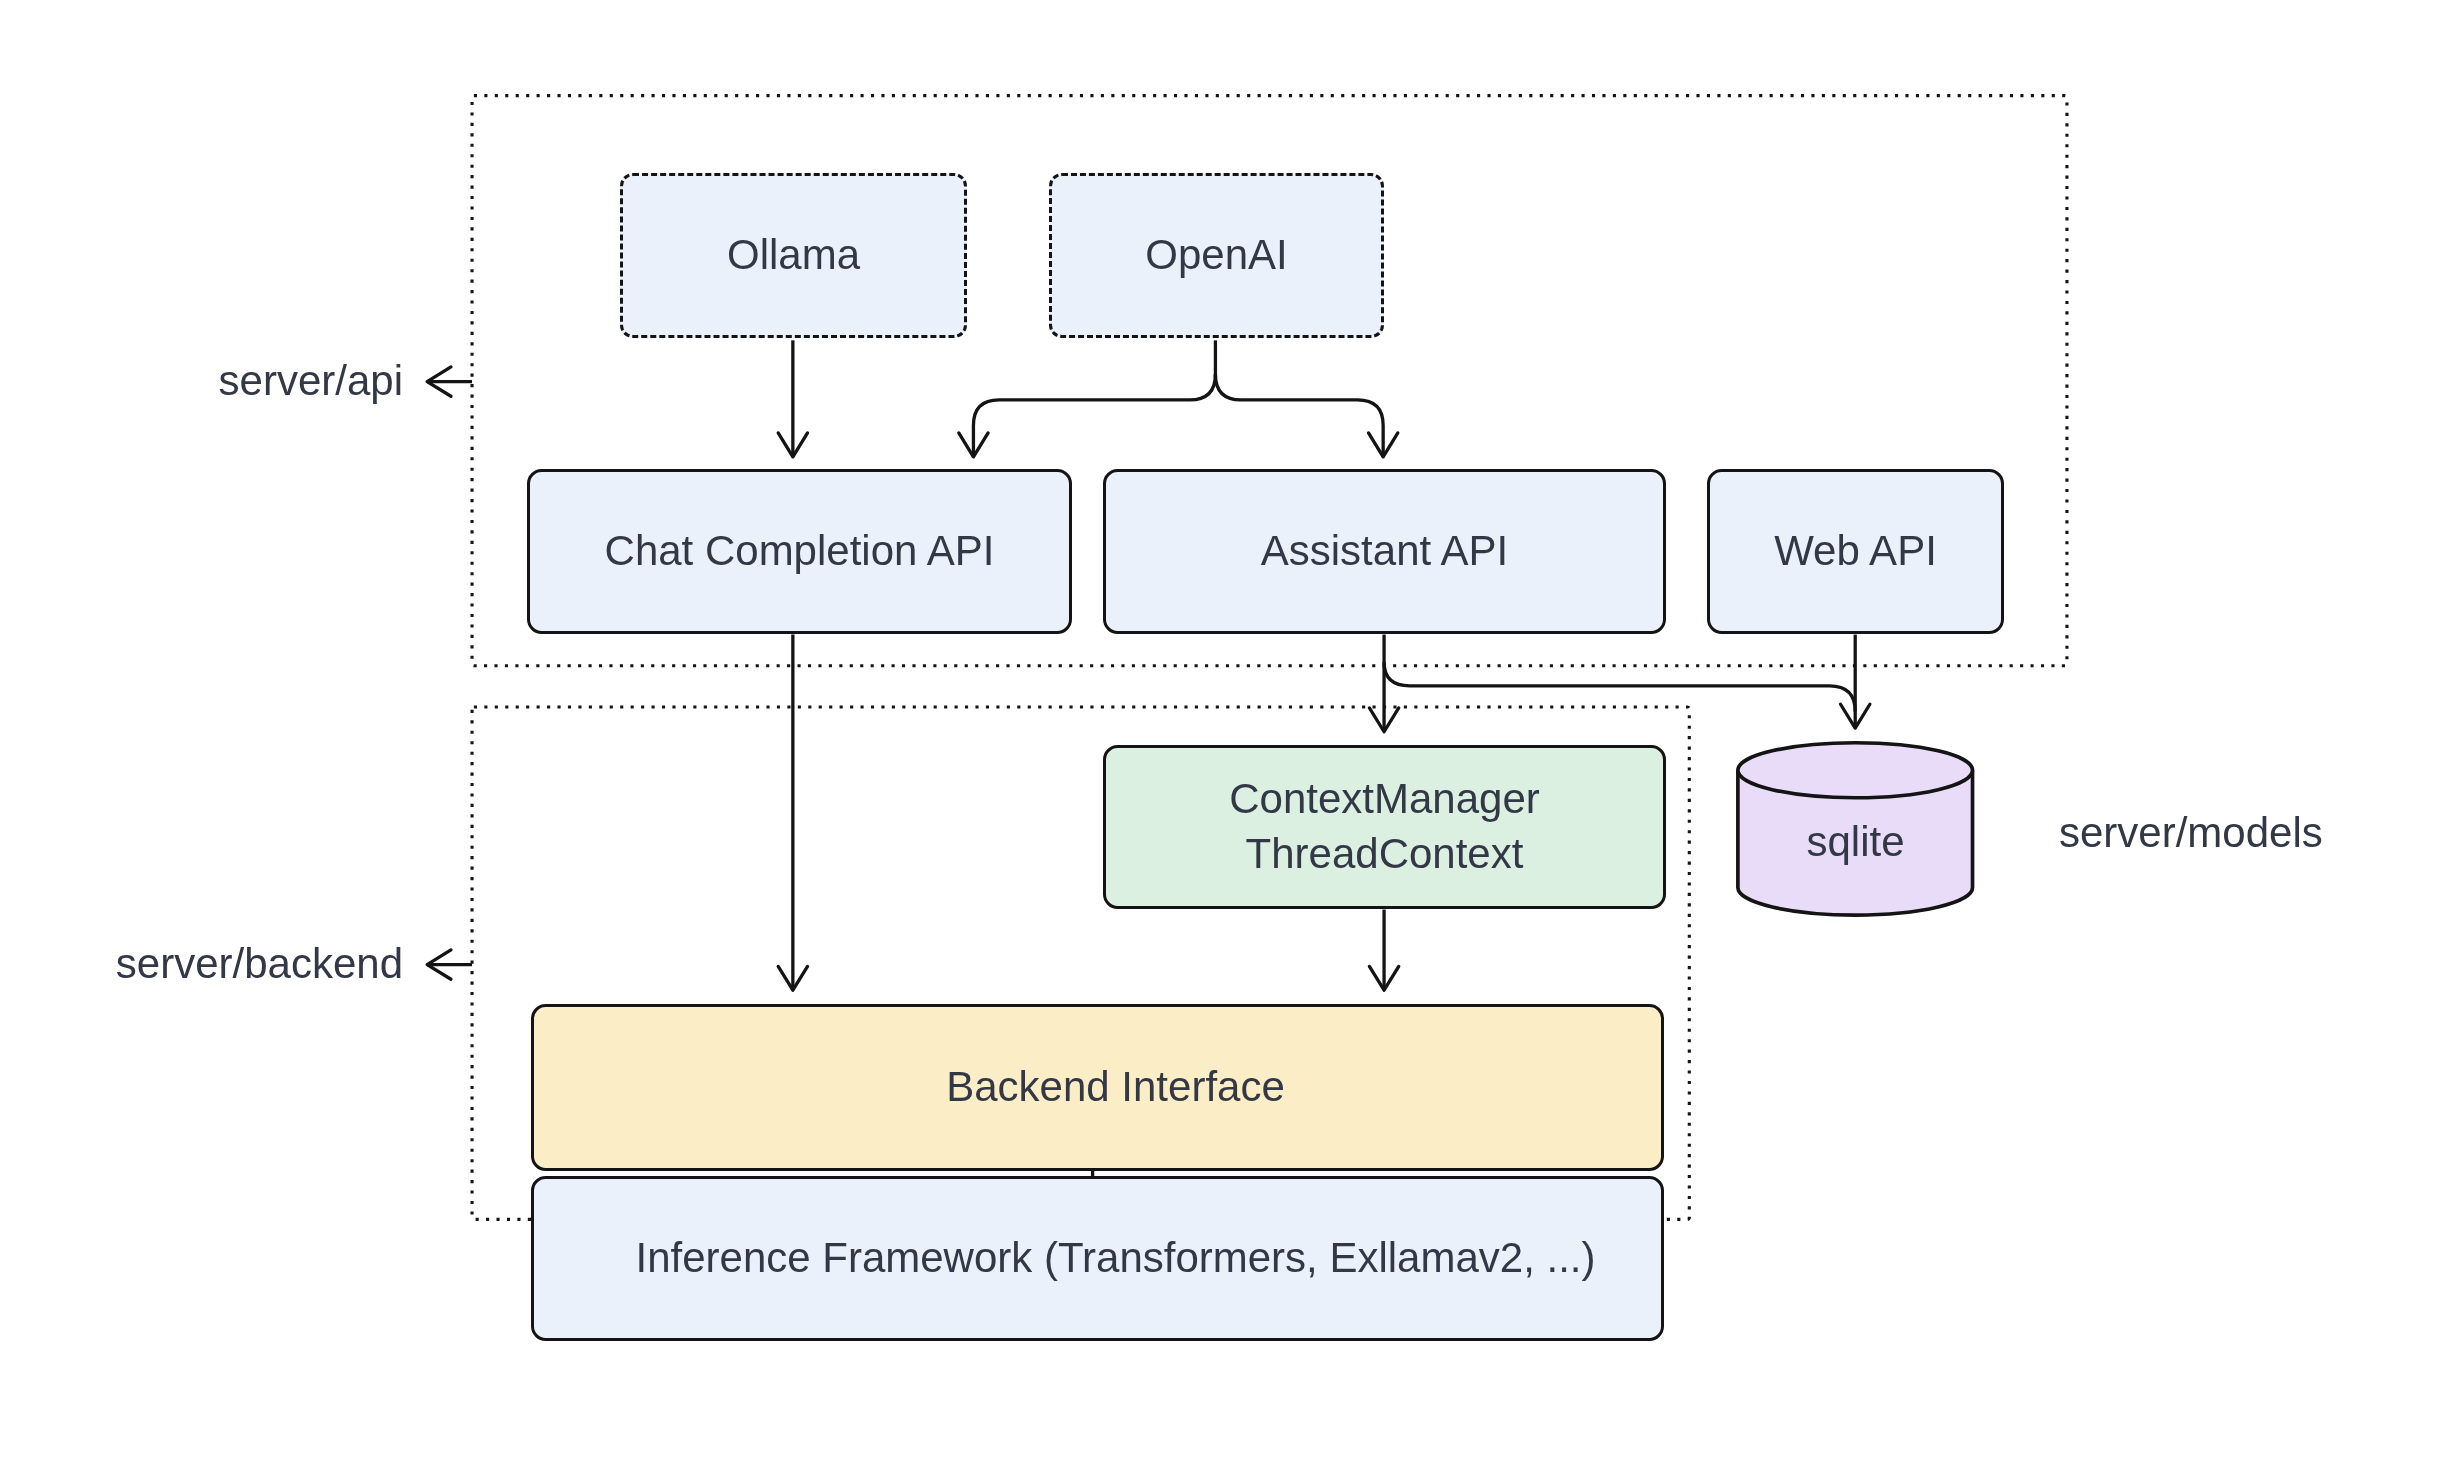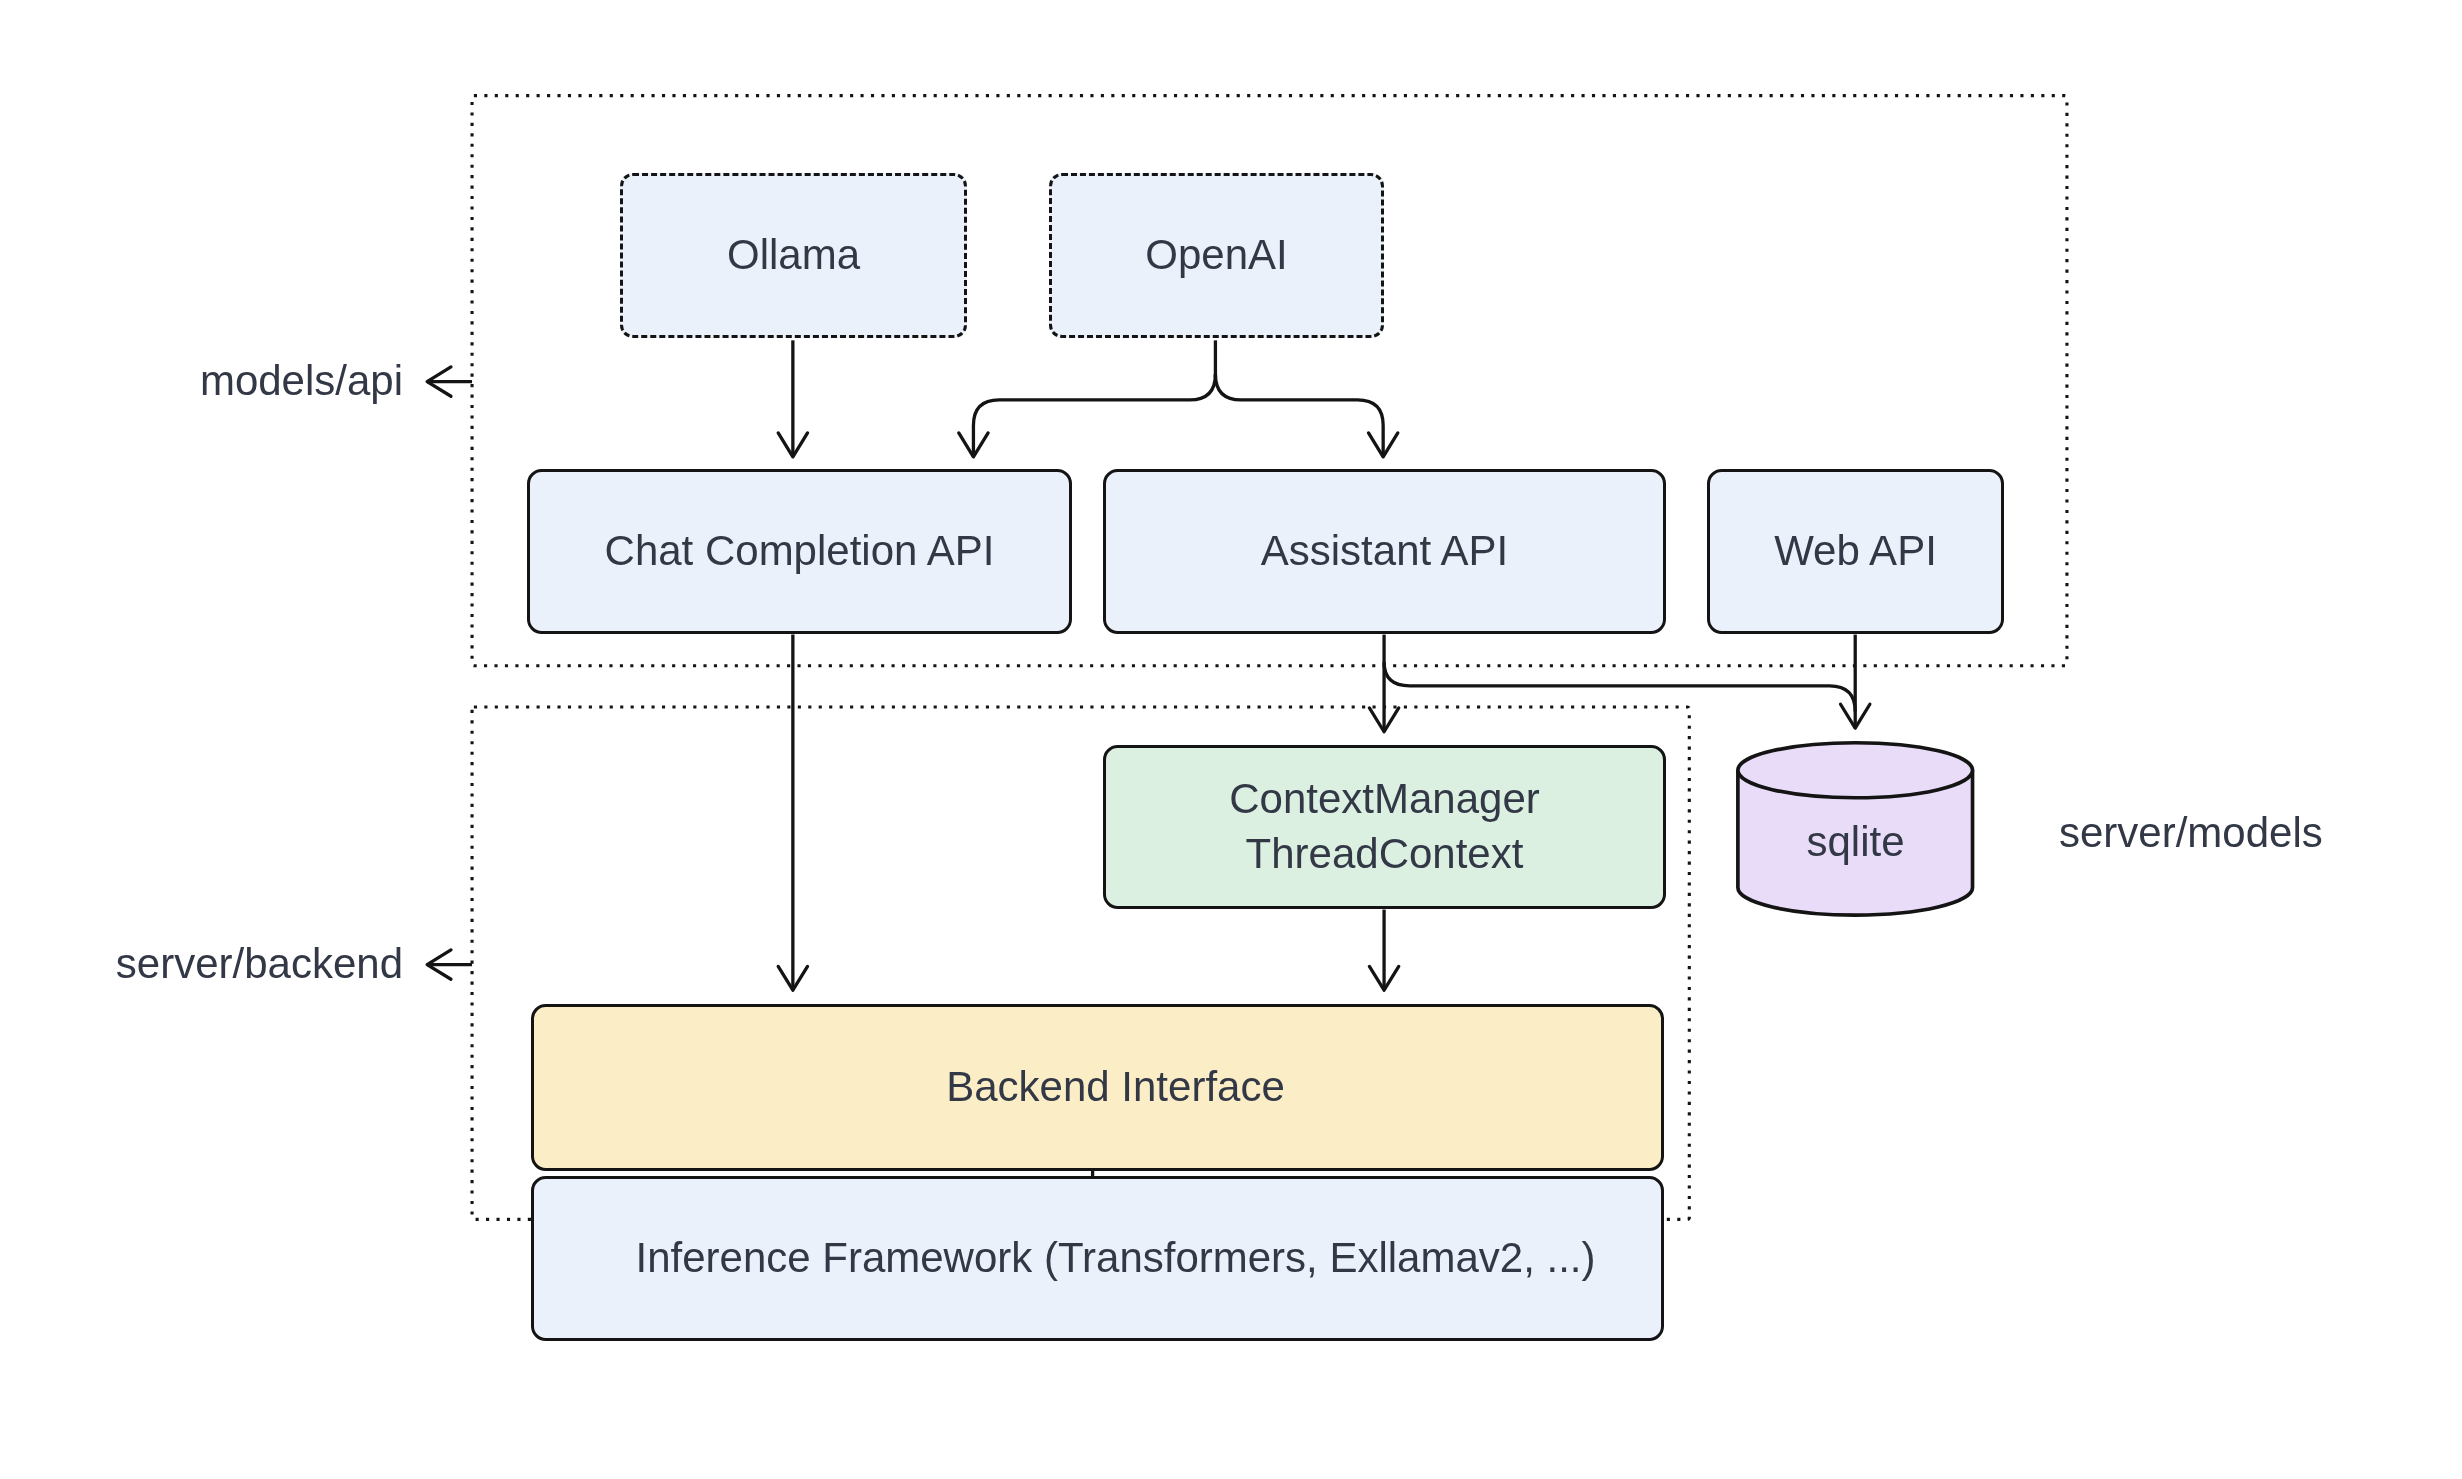--- a/index.html
+++ b/index.html
@@ -122,18 +122,18 @@
   <div class="node yellow" style="left:531px; top:1004px; width:1133px; height:167px;padding-left:36px;">
     <span>Backend Interface</span>
   </div>
 
   <div class="node blue" style="left:531px; top:1176px; width:1133px; height:165px;padding-left:36px;">
     <span>Inference Framework (Transformers, Exllamav2, ...)</span>
   </div>
 
   <div class="cyl-label" style="left:1738px; top:796px; width:235px; height:92px;">sqlite</div>
 
-  <div class="zone-label right-align" style="left:128px; top:357px; width:275px;">models/api</div>
+  <div class="zone-label right-align" style="left:128px; top:357px; width:275px;">server/api</div>
   <div class="zone-label right-align" style="left:55px; top:940px; width:348px;">server/backend</div>
   <div class="zone-label" style="left:2059px; top:809px;">server/models</div>
 
 </div>
 
 
 </body></html>

